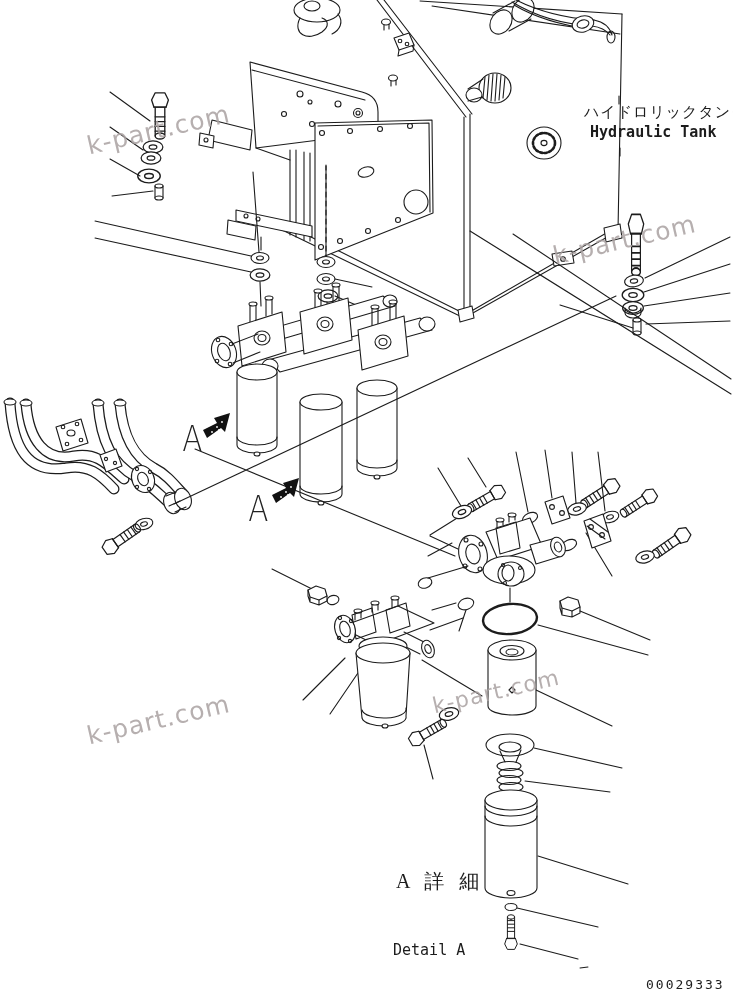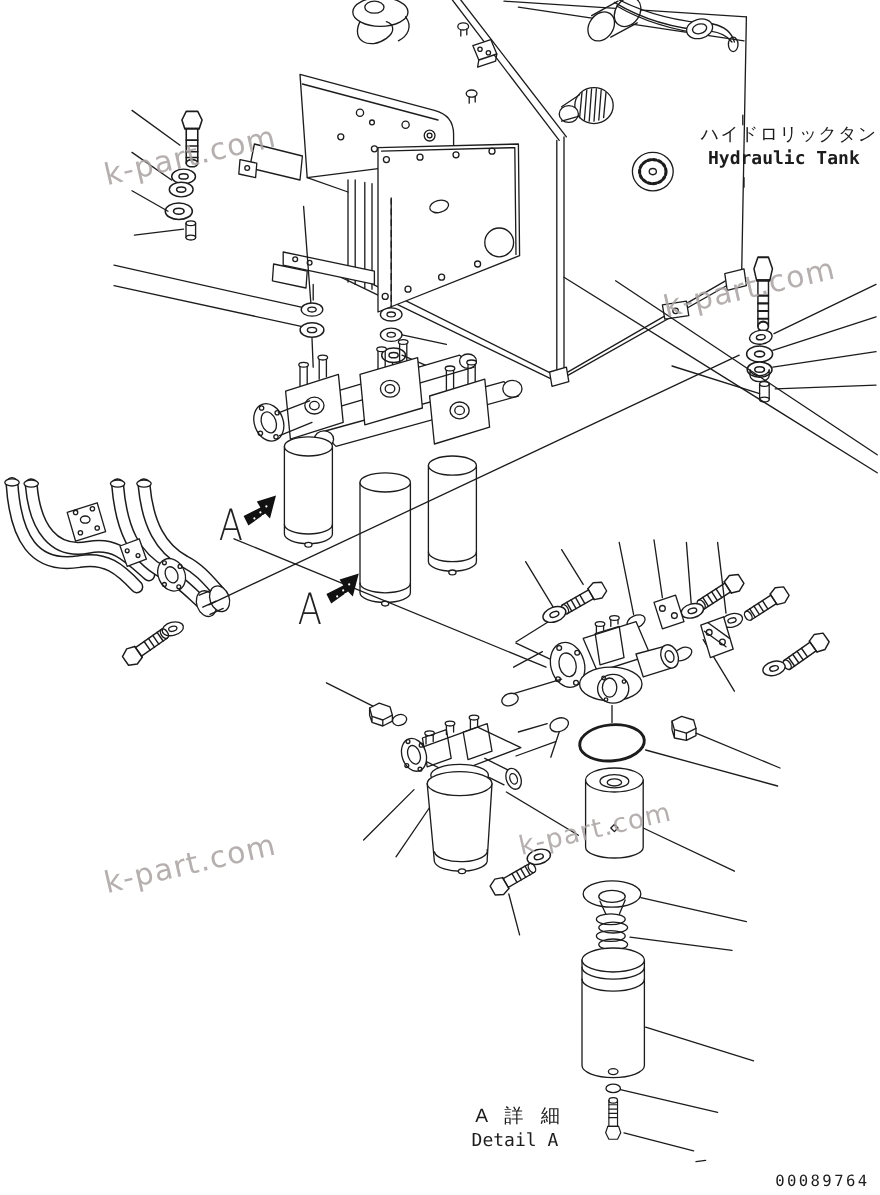--- a/index.html
+++ b/index.html
@@ -2,21 +2,21 @@
 <html><head>
 <meta charset="utf-8">
 <style>
   html,body{margin:0;padding:0;background:#fff;}
   .stage{position:relative;width:733px;height:996px;background:#fff;overflow:hidden;
          font-family:"DejaVu Sans Mono","Liberation Mono",monospace;color:#1c1c1c;}
   .stage svg{position:absolute;left:0;top:0;}
   .txt{position:absolute;white-space:pre;line-height:1.15;}
   .title-jp{left:584px;top:104px;font-size:15px;letter-spacing:1px;font-family:"DejaVu Sans","Liberation Sans",sans-serif;}
   .title-en{left:590px;top:124px;font-size:15px;font-weight:bold;}
-  .detail-jp{left:396px;top:922px;font-size:16px;letter-spacing:5px;font-family:Liberation Sans, sans-serif;}
+  .detail-jp{left:396px;top:870px;font-size:20px;letter-spacing:5px;font-family:Liberation Serif, serif;}
   .detail-en{left:393px;top:942px;font-size:15px;}
   .drawing-no{left:646px;top:978px;font-size:13px;letter-spacing:2px;}
   .marker-a{position:absolute;font-size:36px;font-weight:200;color:#222;
             font-family:"DejaVu Sans","Liberation Sans",sans-serif;transform:scaleX(.82);}
   .marker-a1{left:180px;top:418px;}
   .marker-a2{left:246px;top:488px;}
   .wm{position:absolute;font-size:25px;color:#aaa2a2;opacity:.85;letter-spacing:1px;
       font-family:"DejaVu Sans","Liberation Sans",sans-serif;transform:rotate(-13deg);transform-origin:left top;}
   .wm1{left:84px;top:132px;}
   .wm2{left:550px;top:242px;}
@@ -423,20 +423,20 @@
 
 <div class="txt title-jp">ハイドロリックタンク</div>
 <div class="txt title-en">Hydraulic Tank</div>
 
 <div class="marker-a marker-a1">A</div>
 <div class="marker-a marker-a2">A</div>
 
 <div class="txt detail-jp">A 詳 細</div>
 <div class="txt detail-en">Detail A</div>
 
-<div class="txt drawing-no">00089764</div>
+<div class="txt drawing-no">00029333</div>
 
 <div class="wm wm1">k-part.com</div>
 <div class="wm wm2">k-part.com</div>
 <div class="wm wm3">k-part.com</div>
 <div class="wm wm4">k-part.com</div>
 
 </div>
 
 </body></html>

